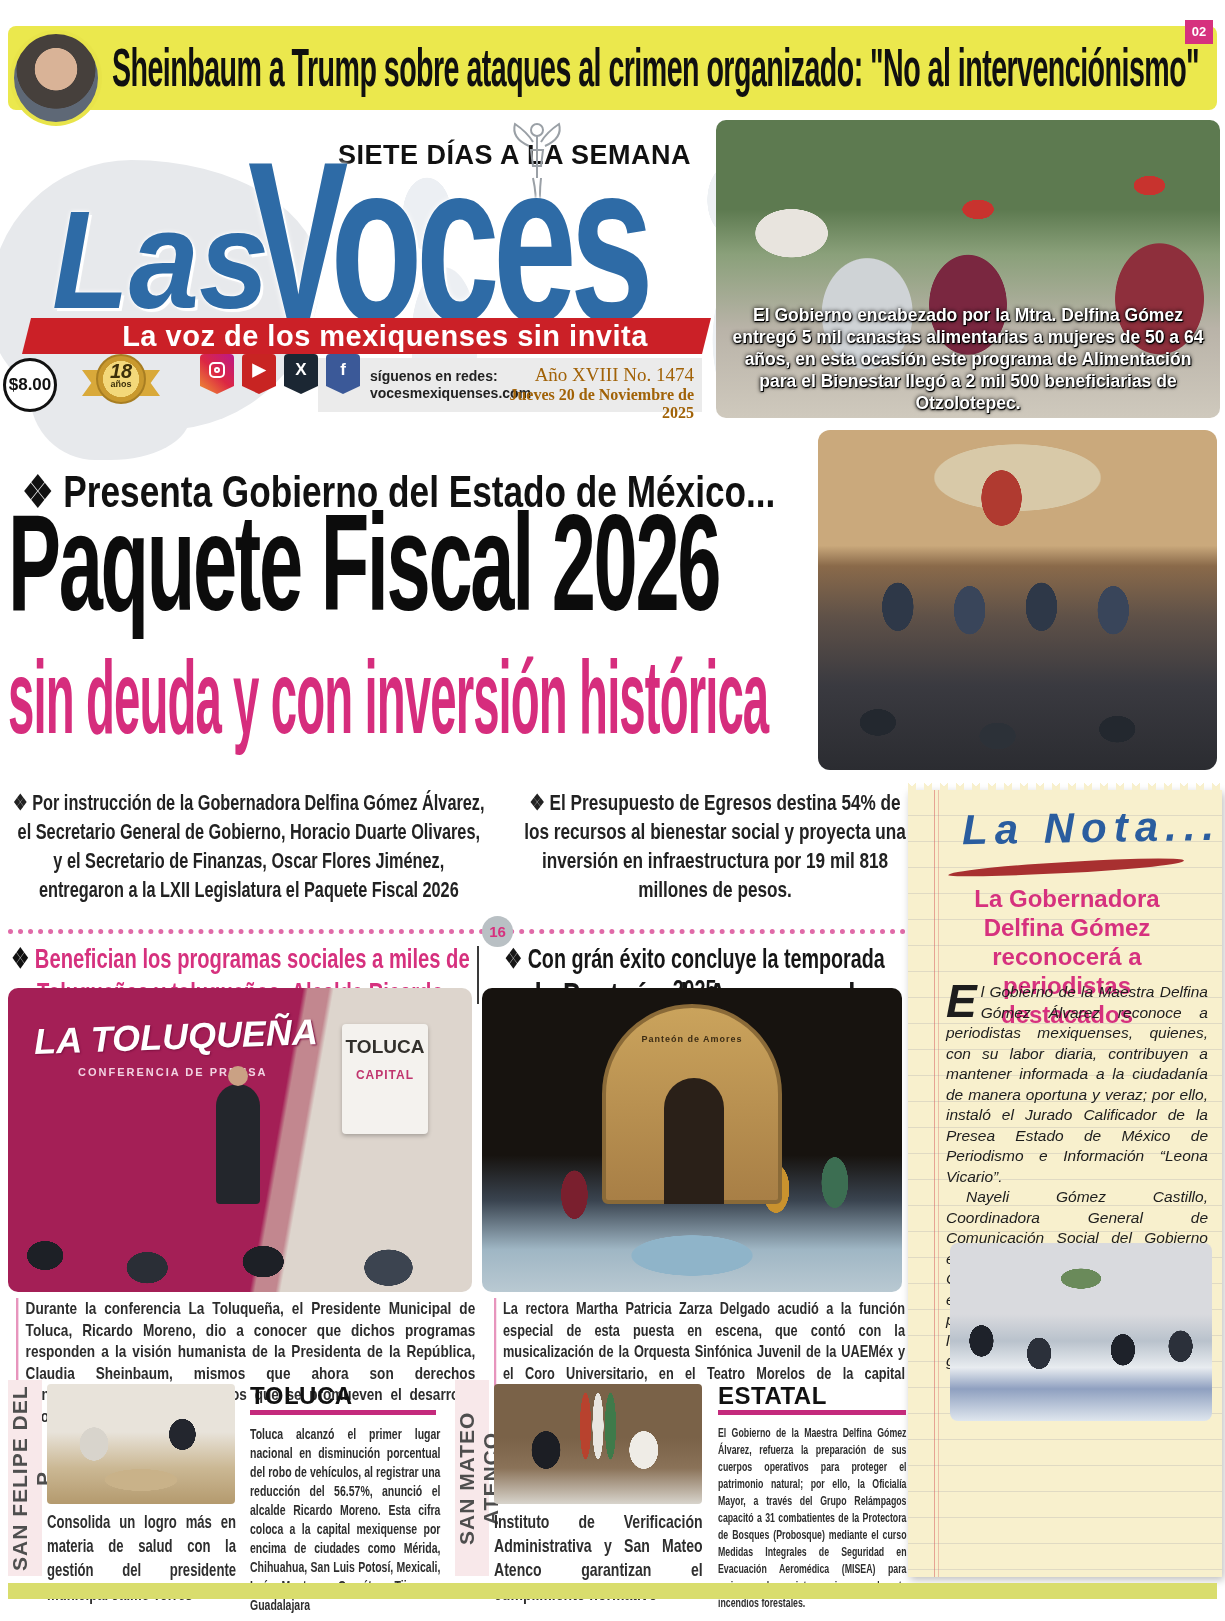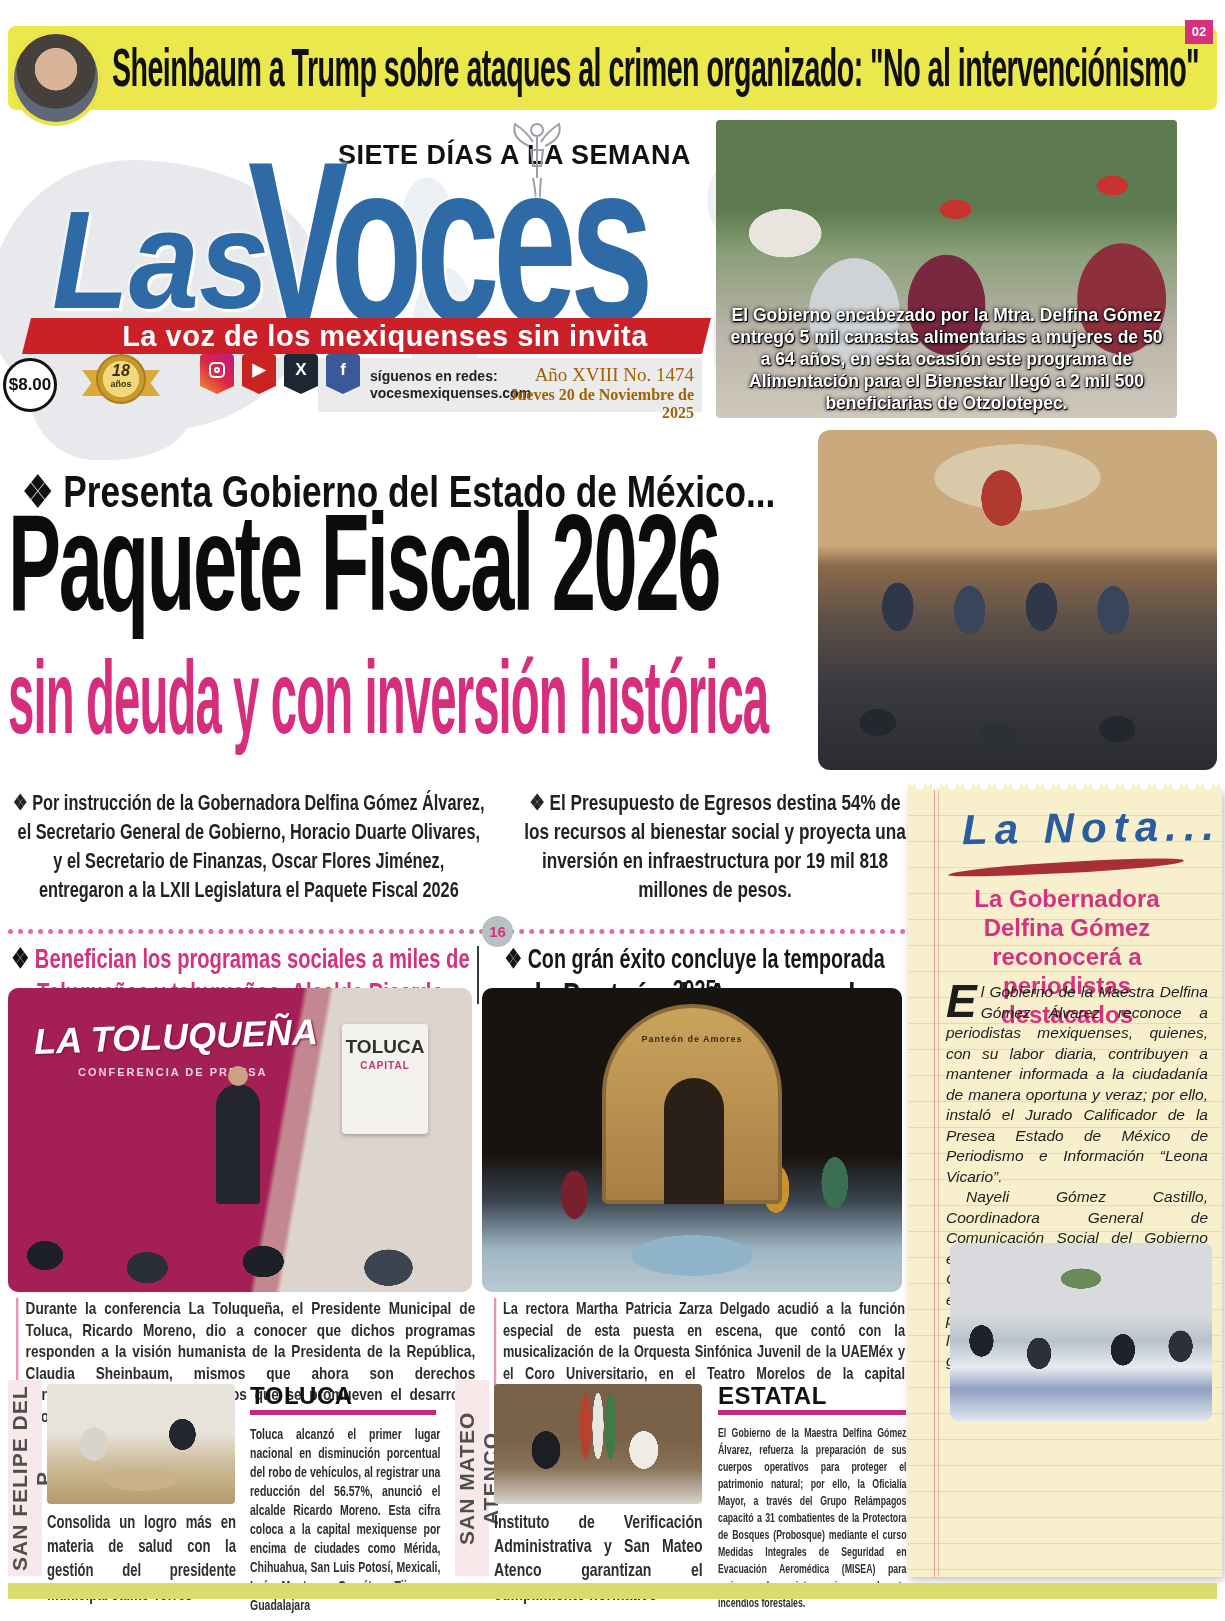--- a/index.html
+++ b/index.html
@@ -45,40 +45,40 @@
   #redbar-text { left:60px; top:318px; width:650px; height:36px; line-height:36px; text-align:center;
     color:#fff; font-size:29px; font-weight:bold; letter-spacing:.5px; }
   #price-badge { left:3px; top:358px; width:54px; height:54px; background:#fff; border:3px solid #111;
     border-radius:50%; text-align:center; line-height:48px; font-weight:bold; font-size:17px; color:#111; }
   #years-badge { left:82px; top:352px; width:78px; height:62px; }
   #years-ribbon { position:absolute; left:0; top:18px; width:78px; height:26px; background:#d9a93a;
     clip-path:polygon(0 0,12% 50%,0 100%,100% 100%,88% 50%,100% 0); }
   #years-circle { position:absolute; left:14px; top:2px; width:50px; height:50px; border-radius:50%;
     background:radial-gradient(circle, #f3d87a 0 55%, #c9992e 56%); border:2px solid #a87e22;
     text-align:center; color:#3c2f0a; font-weight:bold; }
-  #years-circle .n { display:block; font-size:16px; font-style:italic; margin-top:6px; line-height:18px; }
+  #years-circle .n { display:block; font-size:20px; font-style:italic; margin-top:6px; line-height:18px; }
   #years-circle .w { display:block; font-size:9px; line-height:9px; }
   #social-strip { left:318px; top:358px; width:384px; height:54px; background:#ebebeb; }
   .sicon { position:absolute; top:-4px; width:34px; height:40px; color:#fff; text-align:center;
     font-weight:bold; font-size:17px; line-height:32px;
     clip-path:polygon(0 0,100% 0,100% 80%,50% 100%,0 80%); border-radius:4px; }
   #ic-ig { left:-118px; background:linear-gradient(45deg,#f09433,#dc2743 50%,#bc1888); }
   #ic-ig i { display:block; width:16px; height:16px; border:2px solid #fff; border-radius:5px; margin:8px auto 0; }
   #ic-ig i b { display:block; width:6px; height:6px; border:2px solid #fff; border-radius:50%; margin:3px auto; }
   #ic-yt { left:-76px; background:#c82422; }
   #ic-x  { left:-34px; background:#1b2733; }
   #ic-fb { left:8px;  background:#3b5998; }
   #siguenos { left:52px; top:10px; position:absolute; font-size:14px; font-weight:bold; color:#222; line-height:17px; }
   #edition { position:absolute; right:8px; top:6px; width:210px; text-align:right;
     font-family:"Liberation Serif", serif; color:#a16207; }
   #edition .l1 { font-size:19px; }
   #edition .l2 { font-size:16px; font-weight:bold; }
 
   
-  #photo-top { left:716px; top:120px; width:461px; height:298px; border-radius:4px; overflow:hidden;
+  #photo-top { left:716px; top:120px; width:504px; height:298px; border-radius:10px; overflow:hidden;
     background:
       radial-gradient(ellipse 60px 40px at 15% 38%, #e8e4de 0 60%, transparent 61%),
       radial-gradient(ellipse 26px 16px at 52% 30%, #c8332e 0 60%, transparent 61%),
       radial-gradient(ellipse 26px 16px at 86% 22%, #c8332e 0 60%, transparent 61%),
       radial-gradient(ellipse 70px 90px at 50% 62%, #7a2740 0 55%, transparent 56%),
       radial-gradient(ellipse 80px 100px at 88% 60%, #8e2f3c 0 55%, transparent 56%),
       radial-gradient(ellipse 90px 110px at 30% 65%, #cfd3d6 0 50%, transparent 51%),
       linear-gradient(180deg,#5d7a50 0 30%, #8aa07a 45%, #b9b3a8 70%, #cfc9bd 100%); }
   #photo-top-caption { position:absolute; left:10px; right:10px; bottom:4px; text-align:center;
     color:#fff; font-weight:bold; font-size:17.5px; line-height:22px;
@@ -121,21 +121,21 @@
       radial-gradient(ellipse 40px 30px at 82% 92%, #3c4450 0 60%, transparent 61%),
       linear-gradient(100deg,#a41f56 0 57%, #c2878f 58% 62%, #ddd5cd 63% 100%);
   }
   #photo-a .backdrop-title { position:absolute; left:26px; top:28px; color:#fff; font-weight:bold;
     font-style:italic; font-size:36px; transform:rotate(-2deg); text-shadow:1px 1px 2px #7c1040; }
   #photo-a .backdrop-sub { position:absolute; left:70px; top:78px; color:#f2d3e2; font-weight:bold;
     font-size:11px; letter-spacing:2px; }
   #photo-a .podium-sign { position:absolute; right:44px; top:36px; width:86px; height:110px; background:#f4f2ee;
     border-radius:4px; text-align:center; padding-top:12px; color:#32302c; font-weight:bold; font-size:19px;
     box-shadow:0 2px 4px rgba(0,0,0,.25); }
-  #photo-a .podium-sign small { display:block; font-size:10px; color:#c0356e; letter-spacing:1px; margin-top:2px; }
+  #photo-a .podium-sign small { display:block; font-size:12px; color:#c0356e; letter-spacing:1px; margin-top:10px; }
   #photo-a .speaker { position:absolute; left:208px; top:96px; width:44px; height:120px; background:#23262c;
     border-radius:22px 22px 4px 4px; }
   #photo-a .speaker::before { content:""; position:absolute; left:12px; top:-18px; width:20px; height:20px;
     border-radius:50%; background:#caa184; }
 
   
   #photo-b { left:482px; top:988px; width:420px; height:304px; border-radius:10px; overflow:hidden;
     background:
       radial-gradient(ellipse 120px 40px at 50% 88%, #8fb4c9 0 50%, transparent 51%),
       radial-gradient(ellipse 22px 40px at 22% 68%, #7a1f2e 0 60%, transparent 61%),

